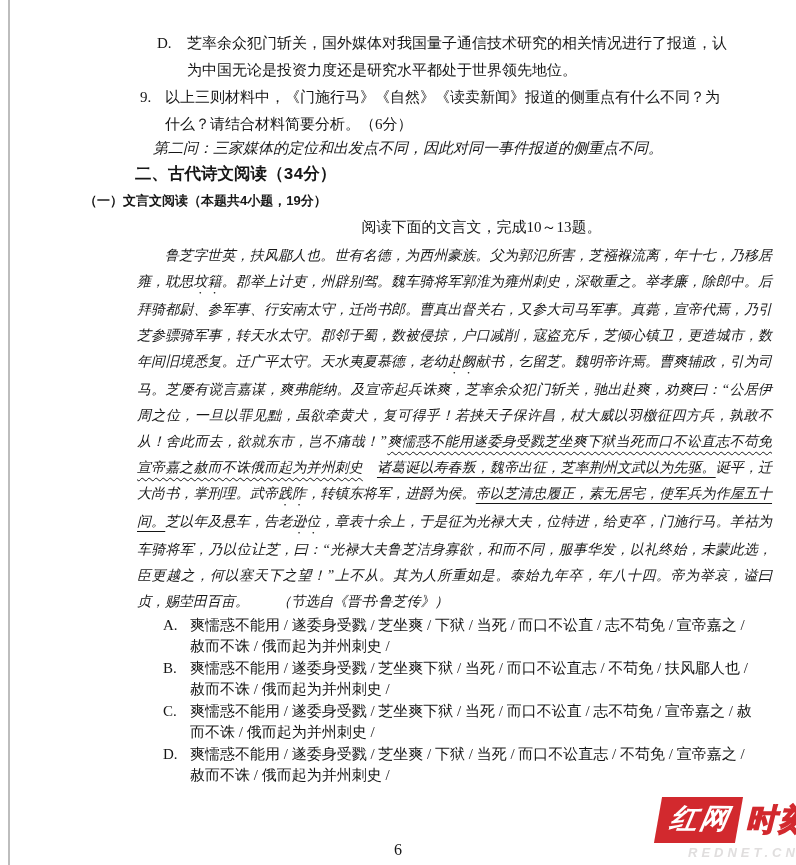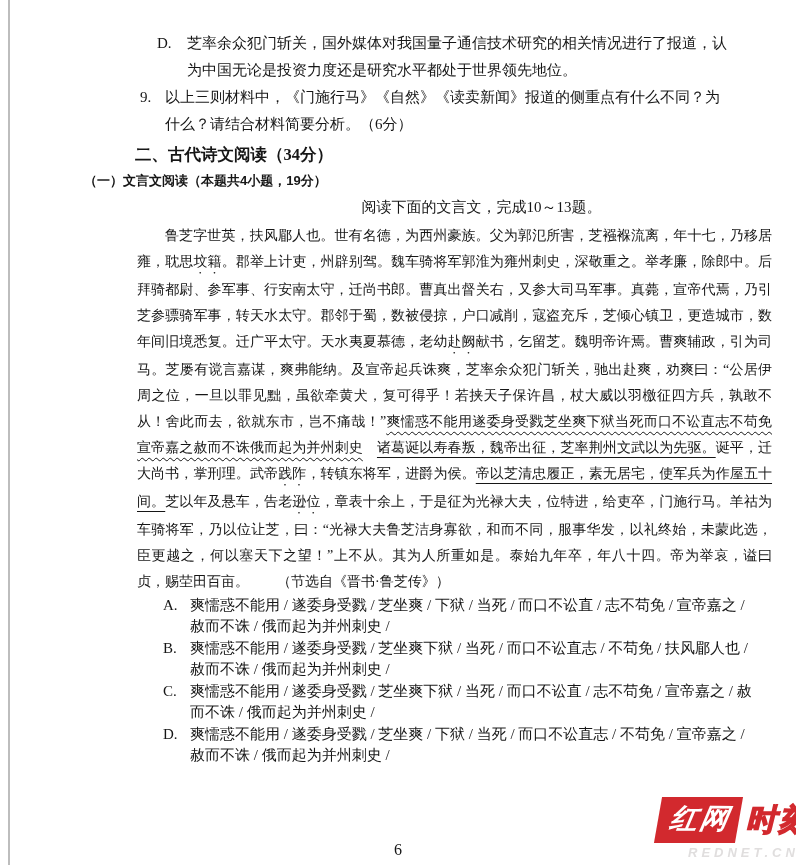--- a/index.html
+++ b/index.html
@@ -21,30 +21,30 @@
   .q9 { margin-left:140px; width:592px; font-size:15px; line-height:27px; }
   .q9 .num { flex:0 0 25px; }
   .q9 .txt { flex:1; }
 
   
   .kai { font-style:italic; }
   .answer { margin-left:153px; width:575px; font-size:15px; line-height:20px; }
   .answer p { margin:0; }
 
   
-  .h1 { margin:3px 0 0 135px; font-family:Liberation Serif, serif;
+  .h1 { margin:3px 0 0 135px; font-family:Liberation Mono, monospace;
         font-weight:700; font-size:16.5px; line-height:27px; }
   .h2 { margin-left:84px; font-family:"Liberation Sans","DejaVu Sans",sans-serif;
         font-weight:700; font-size:13px; line-height:26px; }
   .intro { margin-left:137px; text-indent:2em; font-size:15px; line-height:26px;text-align:center; }
 
   
   .passage {
     margin:3px 24px 0 137px; font-size:14px; line-height:26px;
-    text-align:justify; text-indent:2em; 
+    text-align:justify; text-indent:2em; font-style:italic;
   }
   .seg-plain { }
   .seg-dots {
     -webkit-text-emphasis:filled dot; -webkit-text-emphasis-position:under right;
     text-emphasis:filled dot; text-emphasis-position:under right;
   }
   .seg-wavy { text-decoration-line:underline; text-decoration-style:wavy;
               text-decoration-thickness:1px; text-underline-offset:5px; }
   .seg-uline { text-decoration-line:underline; text-decoration-style:solid;
                text-decoration-thickness:1px; text-underline-offset:5px; }
@@ -87,20 +87,21 @@
       <span class="lab">D.</span>
       <span class="txt">芝率余众犯门斩关，国外媒体对我国量子通信技术研究的相关情况进行了报道，认为中国无论是投资力度还是研究水平都处于世界领先地位。</span>
     </div>
 
     <div class="row q9">
       <span class="num">9.</span>
       <span class="txt">以上三则材料中，《门施行马》《自然》《读卖新闻》报道的侧重点有什么不同？为什么？请结合材料简要分析。（6分）</span>
     </div>
 
     <div class="answer kai">
+      <p>第二问：三家媒体的定位和出发点不同，因此对同一事件报道的侧重点不同。</p>
     </div>
 
     <div class="h1">二、古代诗文阅读（34分）</div>
     <div class="h2">（一）文言文阅读（本题共4小题，19分）</div>
     <div class="intro">阅读下面的文言文，完成10～13题。</div>
 
     <p class="passage"><span class="seg-plain">鲁芝字世英，扶风郿人也。世有名德，为西州豪族。父为郭氾所害，芝襁褓流离，年十七，乃移居雍，耽思</span><span class="seg-dots">坟籍</span><span class="seg-plain">。郡举上计吏，州辟别驾。魏车骑将军郭淮为雍州刺史，深敬重之。举孝廉，除郎中。后拜骑都尉、参军事、行安南太守，迁尚书郎。曹真出督关右，又参大司马军事。真薨，宣帝代焉，乃引芝参骠骑军事，转天水太守。郡邻于蜀，数被侵掠，户口减削，寇盗充斥，芝倾心镇卫，更造城市，数年间旧境悉复。迁广平太守。天水夷夏慕德，老幼</span><span class="seg-dots">赴阙</span><span class="seg-plain">献书，乞留芝。魏明帝许焉。曹爽辅政，引为司马。芝屡有谠言嘉谋，爽弗能纳。及宣帝起兵诛爽，芝率余众犯门斩关，驰出赴爽，劝爽曰：“公居伊周之位，一旦以罪见黜，虽欲牵黄犬，复可得乎！若挟天子保许昌，杖大威以羽檄征四方兵，孰敢不从！舍此而去，欲就东市，岂不痛哉！”</span><span class="seg-wavy">爽懦惑不能用遂委身受戮芝坐爽下狱当死而口不讼直志不苟免宣帝嘉之赦而不诛俄而起为并州刺史</span><span class="seg-plain">　</span><span class="seg-uline">诸葛诞以寿春叛，魏帝出征，芝率荆州文武以为先驱。</span><span class="seg-plain">诞平，迁大尚书，掌刑理。武帝</span><span class="seg-dots">践阼</span><span class="seg-plain">，转镇东将军，进爵为侯。</span><span class="seg-uline">帝以芝清忠履正，素无居宅，使军兵为作屋五十间。</span><span class="seg-plain">芝以年及悬车，告老</span><span class="seg-dots">逊位</span><span class="seg-plain">，章表十余上，于是征为光禄大夫，位特进，给吏卒，门施行马。羊祜为车骑将军，乃以位让芝，曰：“光禄大夫鲁芝洁身寡欲，和而不同，服事华发，以礼终始，未蒙此选，臣更越之，何以塞天下之望！”上不从。其为人所重如是。泰始九年卒，年八十四。帝为举哀，谥曰贞，赐茔田百亩。　　</span><span class="seg-source">（节选自《晋书·鲁芝传》）</span></p>
 
 
     <div class="option">

